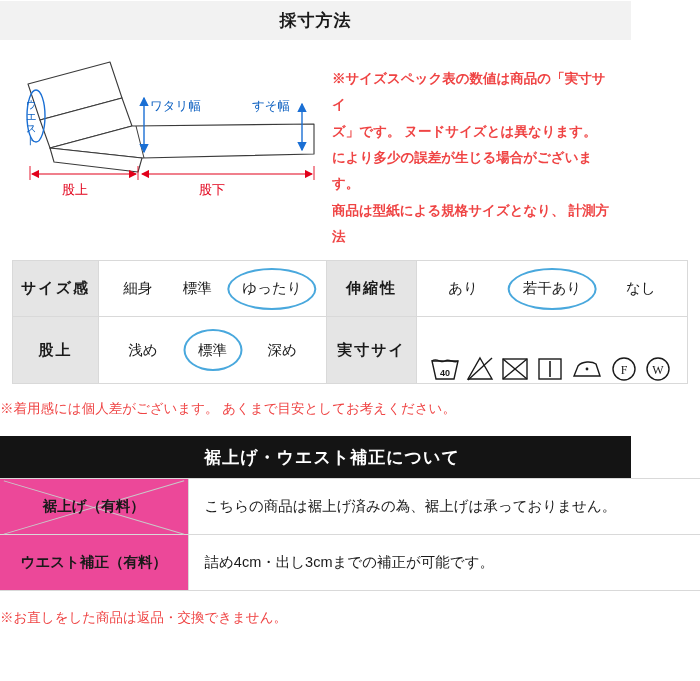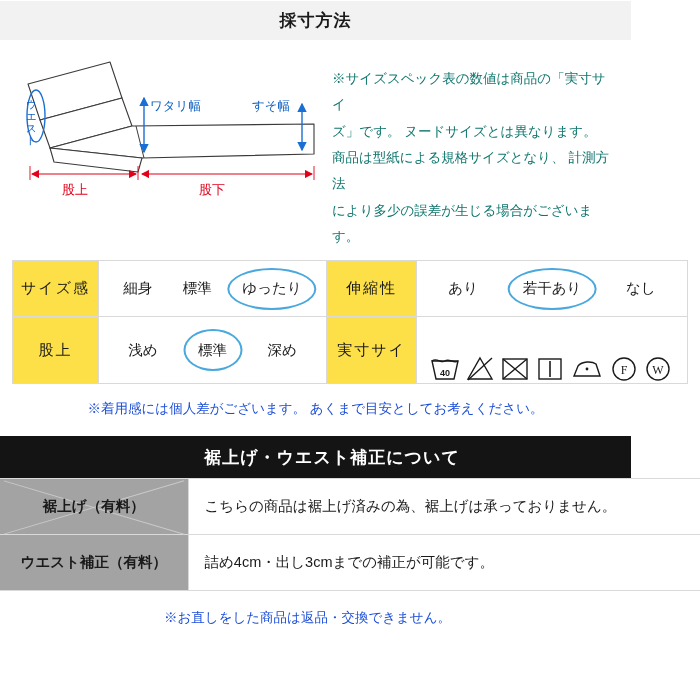--- a/index.html
+++ b/index.html
@@ -34,40 +34,41 @@
   .diagram-row {
     display:flex;
     padding: 14px 14px 10px 14px;
     gap: 6px;
   }
   .diagram-box { width: 312px; height: 160px; position:relative; }
   .diagram-note {
     flex: 1;
     font-size: 13.5px;
     line-height: 1.95;
-    color:#0f766e;
+    color:#ef4444;
     padding-top: 12px;
+    font-weight: bold;
   }
 
   
   table.spec {
     width: 676px;
     margin: 0 12px;
     border-collapse: collapse;
     table-layout: fixed;
   }
   table.spec td {
     border: 1px solid #d9d9d9;
     height: 56px;
     vertical-align: middle;
   }
   td.lbl {
-    background: #fde047;
+    background: #e5e5e5;
     text-align: center;
-    font-weight: normal;
+    font-weight: bold;
     font-size: 15px;
     letter-spacing: 2px;
   }
   .opts {
     display:flex; align-items:center; justify-content:space-around;
     height: 100%;
     padding: 0 8px;
   }
   .opt {
     font-size: 14.5px;
@@ -91,42 +92,42 @@
 
   
   .wash {
     display:flex; align-items:center; justify-content:space-around;
     height:100%; padding: 0 10px; margin-top: 36px;
   }
   .wash svg { display:block; }
 
   
   .note-center {
-    text-align:center;
+    text-align:left;
     font-size: 13.5px;
     padding: 16px 0 18px 0;
-    color:#1d4ed8;
+    color:#ef4444;
   }
   .note-center.small { padding: 18px 16px 10px 0; }
 
   
   table.hem {
     width: 700px;
     border-collapse: collapse;
     table-layout: fixed;
   }
   table.hem td {
     border: 1px solid #d9d9d9;
     height: 56px;
     vertical-align: middle;
     font-size: 14.5px;
   }
   td.hem-lbl {
     width: 188px;
-    background: #a3a3a3;
+    background: #ec4899;
     text-align:center;
     font-weight: bold;
     font-size: 15px;
     position: relative;
     margin-left: 23px;
   }
   td.hem-lbl.crossed::before,
   td.hem-lbl.crossed::after {
     content:"";
     position:absolute;
@@ -200,22 +201,22 @@
 
         <line x1="300" y1="112" x2="300" y2="126" stroke="#e2001a" stroke-width="0.9"></line>
         <line x1="128" y1="120" x2="298" y2="120" stroke="#e2001a" stroke-width="1.2" marker-start="url(#arl)" marker-end="url(#ar)"></line>
         <text x="185" y="140" fill="#e2001a" font-size="13" font-family="Liberation Sans, sans-serif">股下</text>
       </svg>
     </div>
 
     <div class="diagram-note">
       <div>※サイズスペック表の数値は商品の「実寸サイ</div>
       <div>ズ」です。 ヌードサイズとは異なります。</div>
+      <div>により多少の誤差が生じる場合がございます。</div>
       <div>商品は型紙による規格サイズとなり、 計測方法</div>
-      <div>により多少の誤差が生じる場合がございます。</div>
     </div>
   </div>
 
   <table class="spec">
     <tbody>
         <tr>
       <td class="lbl" style="width:86px;">サイズ感</td>
       <td style="width:228px;text-align:right;">
         <div class="opts">
           <span class="opt">細身</span>

